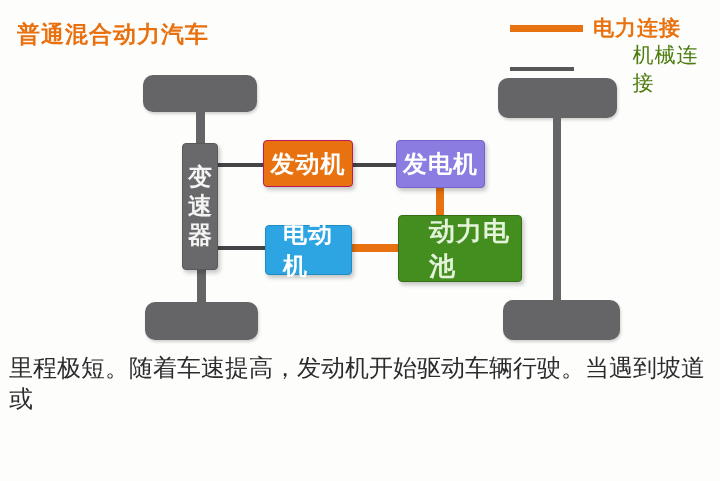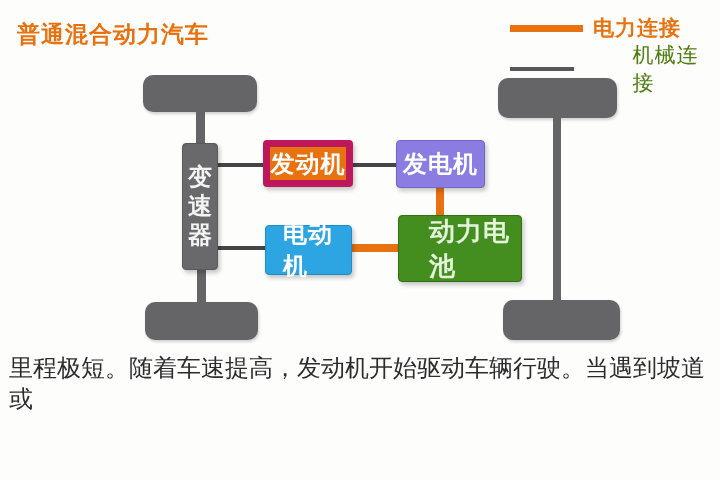--- a/index.html
+++ b/index.html
@@ -72,21 +72,21 @@
   .gearbox .vertical-label {
     width: 1em;
     font-size: 24px;
     line-height: 1.2;
     word-break: break-all;
     text-align: center;
     color: #f4f4f4;
   }
   .engine {
     left: 263px; top: 140px; width: 90px; height: 47px;
-    background: #e8720f; border: 7px solid #be185d;
+    background: #e8720f; border: 1px solid #be185d;
     font-size: 24px; letter-spacing: 1px;
   }
   .generator {
     left: 396px; top: 140px; width: 89px; height: 48px;
     background: #8a7ce0; border: 1px solid #7365c8;
     font-size: 24px; letter-spacing: 1px;
   }
   .motor {
     left: 265px; top: 225px; width: 87px; height: 50px;
     background: #2ca5e2; border: 1px solid #1f8cc4;

